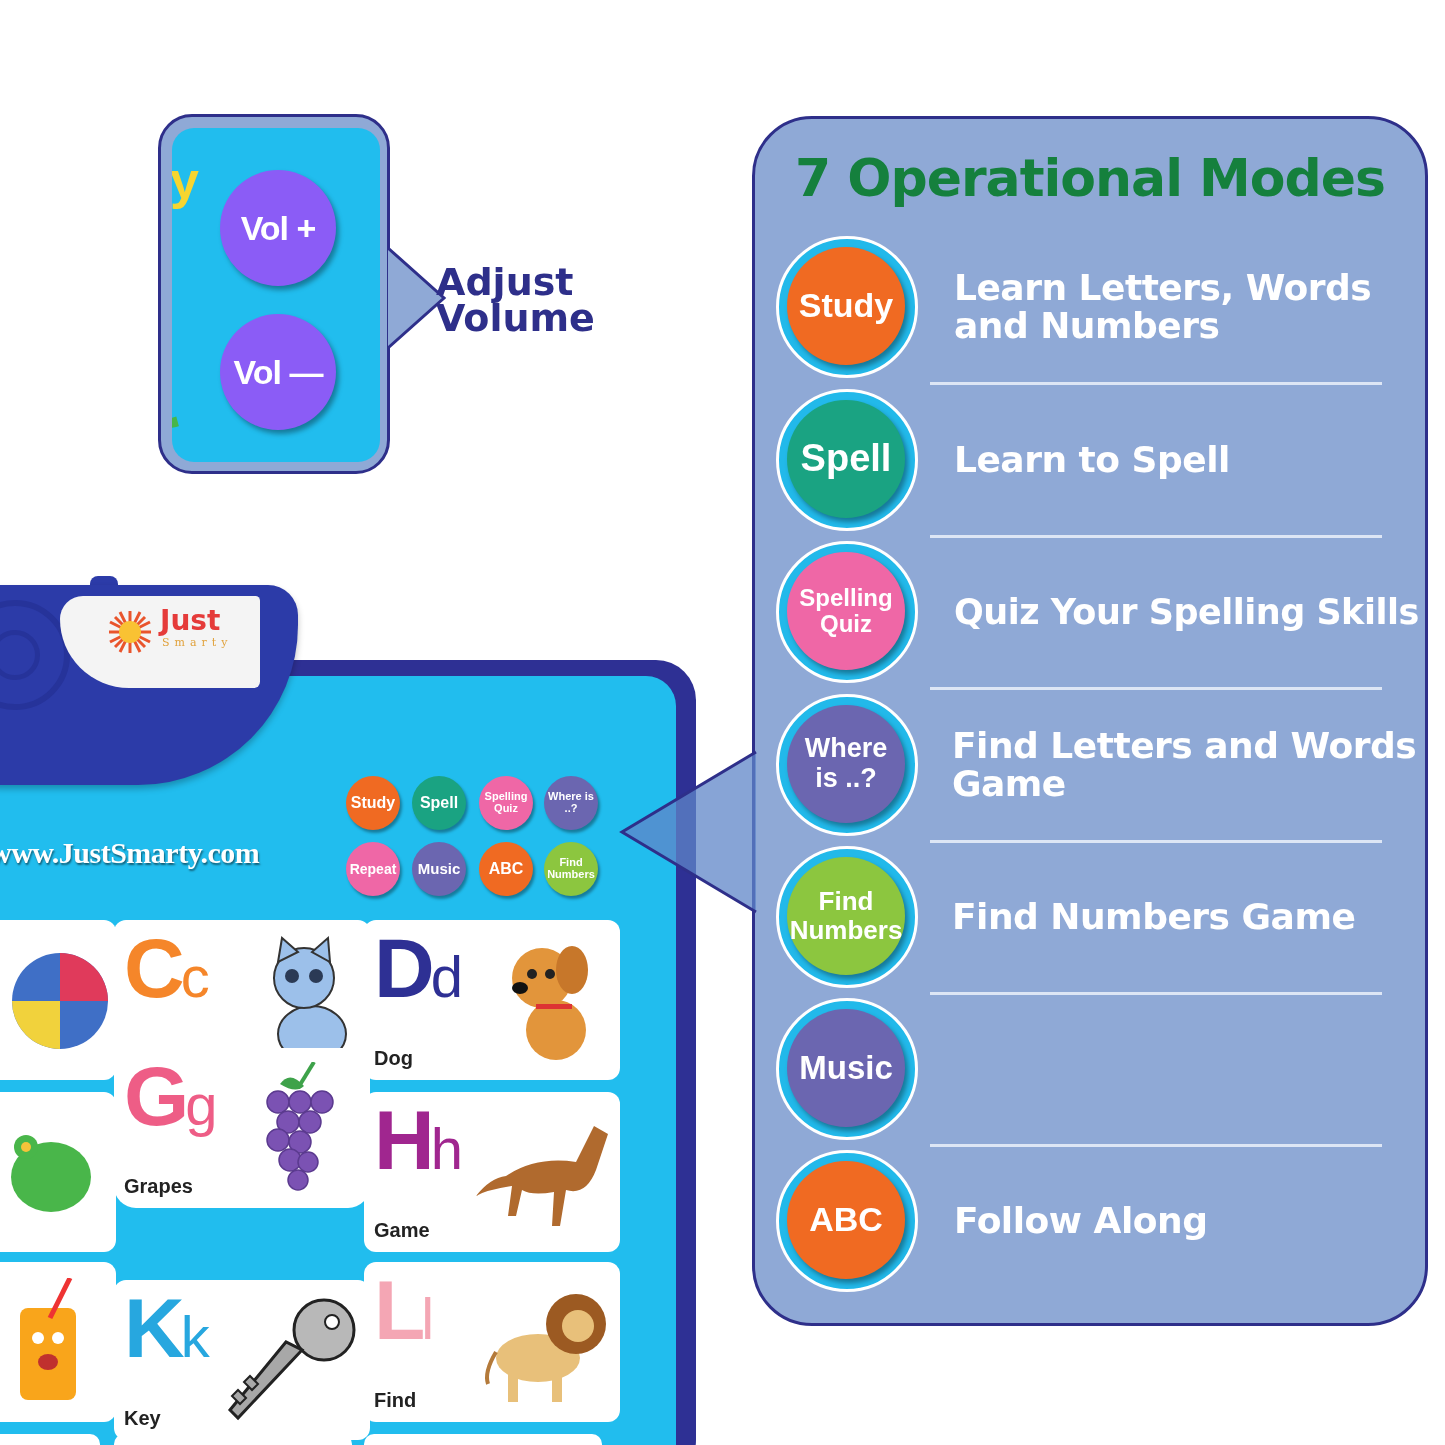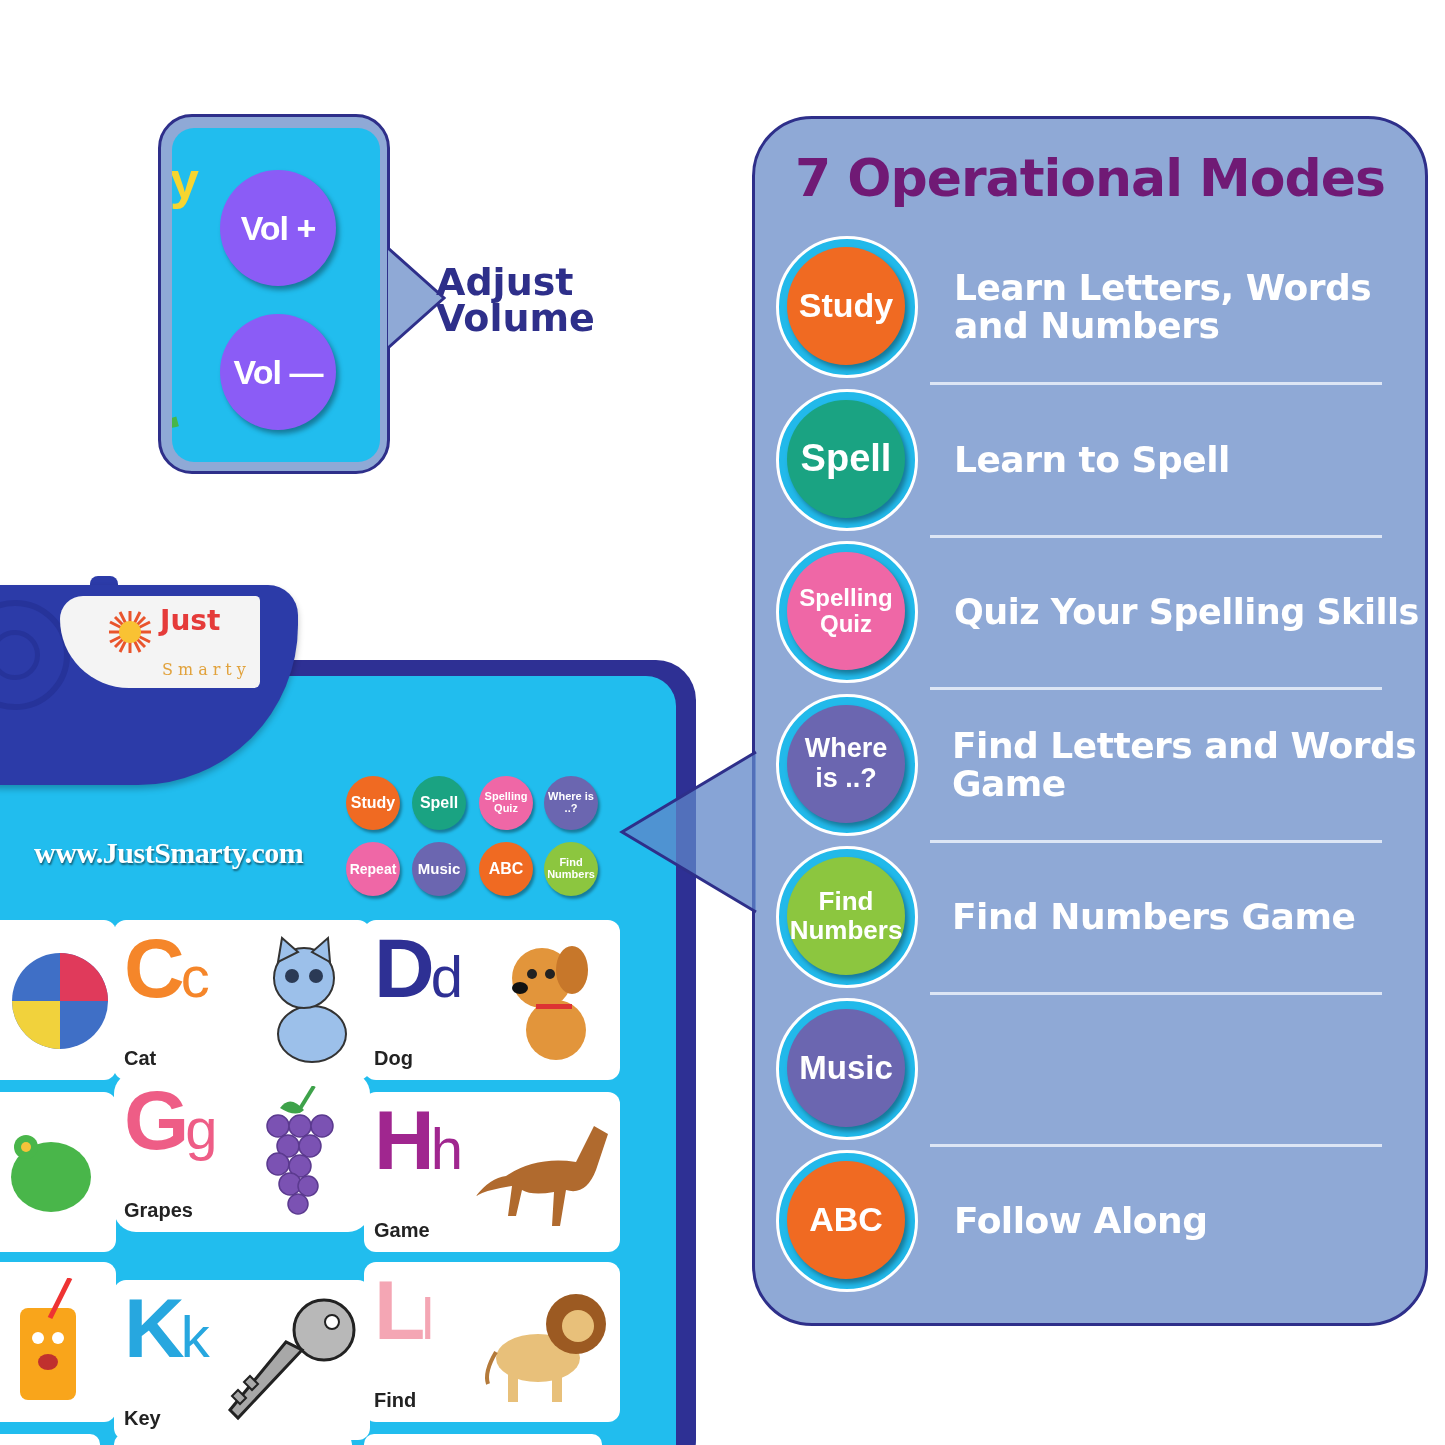--- a/index.html
+++ b/index.html
@@ -43,21 +43,21 @@
   }
 
   
   .modes-panel {
     left: 752px; top: 116px; width: 676px; height: 1210px;
     background: #8fa9d6; border: 3px solid #2e2f8a; border-radius: 60px;
     box-sizing: border-box;
   }
   .modes-title {
     left: 752px; top: 148px; width: 676px; text-align: center;
-    color: #701a75; font-size: 52px; font-weight: bold;
+    color: #15803d; font-size: 52px; font-weight: bold;
     font-family: "DejaVu Sans", sans-serif; letter-spacing: -1px;
   }
   .mode-row { left: 776px; width: 640px; height: 150px; }
   .mode-ring {
     position: absolute; left: 0; top: 0; width: 142px; height: 142px;
     border-radius: 50%; background: #22b9ea; border: 3px solid #fff;
     box-sizing: border-box;
   }
   .mode-btn {
     position: absolute; left: 11px; top: 11px; width: 118px; height: 118px;
@@ -99,26 +99,25 @@
   .speaker-grill2 {
     left: -10px; top: 630px; width: 50px; height: 50px; border-radius: 50%;
     border: 5px solid #26339a; box-sizing: border-box;
   }
   .brand-label {
     left: 60px; top: 596px; width: 200px; height: 92px;
     background: #f4f4f4; border-radius: 30px 6px 8px 90px;
   }
   .brand-sun { left: 108px; top: 610px; width: 44px; height: 44px; }
   .brand-just { left: 160px; top: 604px; color: #e53b3a; font-size: 28px; font-weight: bold; font-family: "DejaVu Sans", sans-serif; }
-  .brand-smarty { left: 162px; top: 660px; color: #e1a23c; font-size: 16px; letter-spacing: 5px; font-family: "DejaVu Serif", serif; }
+  .brand-smarty { left: 162px; top: 636px; color: #e1a23c; font-size: 11px; letter-spacing: 5px; font-family: "DejaVu Serif", serif; }
   .website {
     left: 0; top: 836px; color: #fff; font-size: 30px; font-weight: bold;
     font-family: "Liberation Serif", serif; text-shadow: 1px 2px 2px rgba(0,0,0,0.5);
     letter-spacing: -0.5px;
-    margin-left: 44px;
   }
   .mini-btn {
     width: 54px; height: 54px; border-radius: 50%; color: #fff; font-weight: bold;
     display: flex; align-items: center; justify-content: center; text-align: center;
     font-size: 16px; line-height: 1.05; box-shadow: 2px 3px 3px rgba(0,0,0,0.35);
   }
   .mini-small { font-size: 11px; }
 
   .card {
     background: #fff; border-radius: 12px; width: 256px; height: 160px; overflow: hidden;
@@ -228,21 +227,21 @@
     <ellipse cx="58" cy="96" rx="30" ry="30" fill="#e2953b"></ellipse>
     <circle cx="44" cy="44" r="30" fill="#e2953b"></circle>
     <ellipse cx="74" cy="36" rx="16" ry="24" fill="#c7772a"></ellipse>
     <circle cx="34" cy="40" r="5" fill="#222"></circle>
       <circle cx="52" cy="40" r="5" fill="#222"></circle>
     <ellipse cx="22" cy="54" rx="8" ry="6" fill="#111"></ellipse>
     <rect x="38" y="70" width="36" height="5" fill="#d33"></rect>
   </svg>
   <div class="word">Dog</div>
 </div>
-<div class="abs card" style="left:114px;top:1072px;border-radius:22px;">
+<div class="abs card" style="left:114px;top:1048px;border-radius:22px;">
   <div class="big" style="color:#ee5d86;"><span>G</span><span class="small">g</span></div>
   <svg class="pic" viewBox="0 0 110 130">
     <g fill="#7b52b3" stroke="#5b3a8f" stroke-width="1.5">
       <circle cx="30" cy="40" r="11"></circle>
         <circle cx="52" cy="40" r="11"></circle>
         <circle cx="74" cy="40" r="11"></circle>
       <circle cx="40" cy="60" r="11"></circle>
         <circle cx="62" cy="60" r="11"></circle>
         <circle cx="30" cy="78" r="11"></circle>
       <circle cx="52" cy="80" r="11"></circle>

